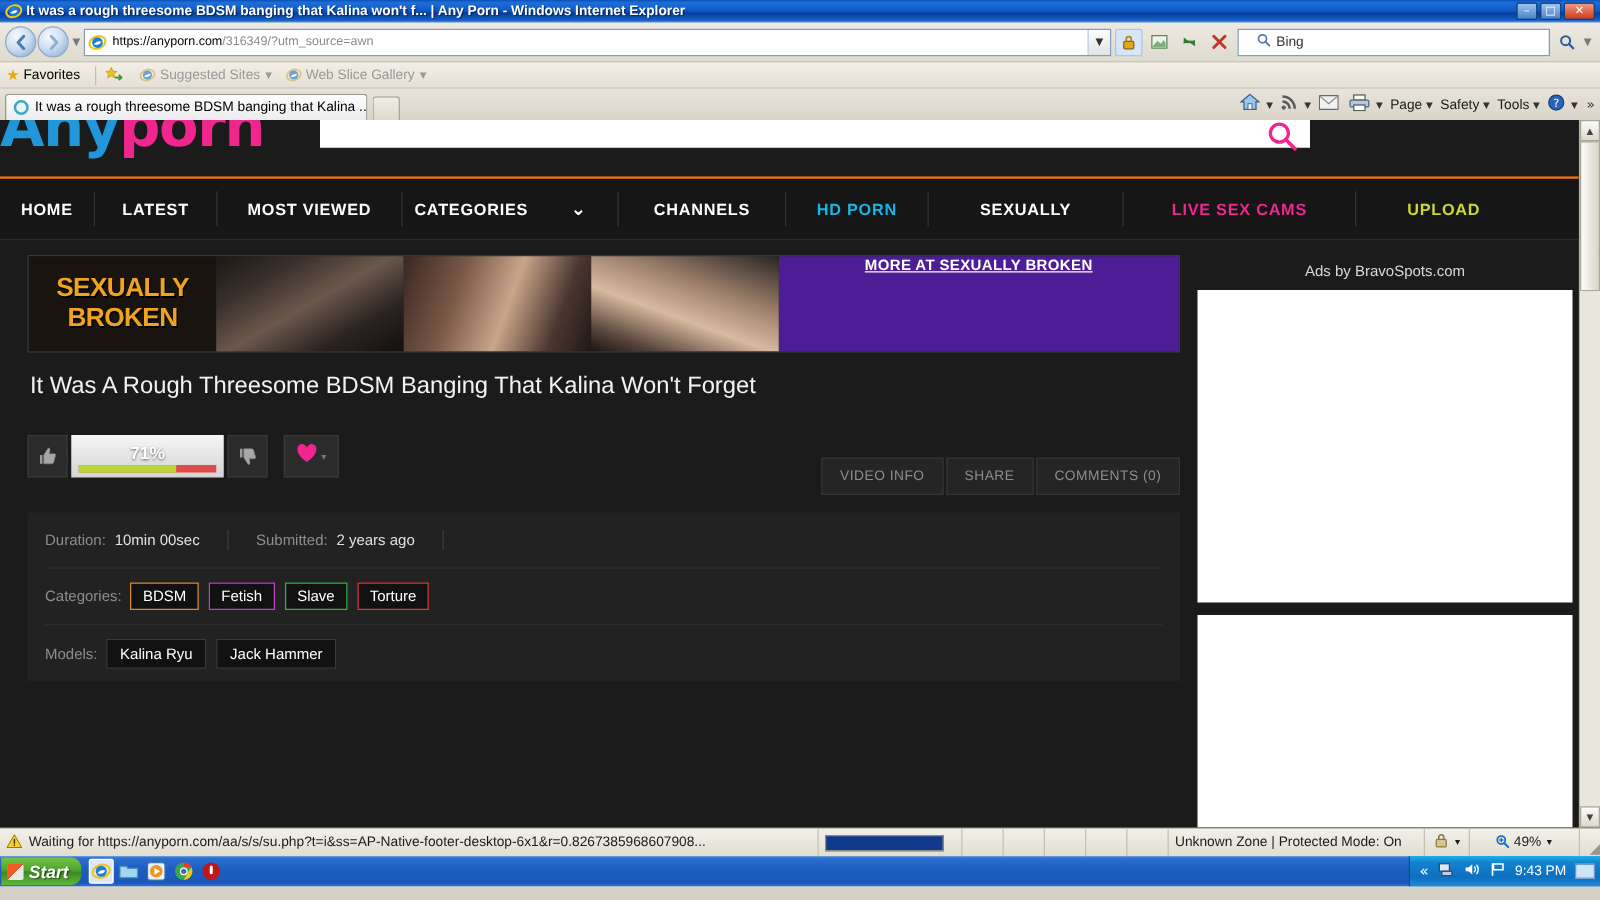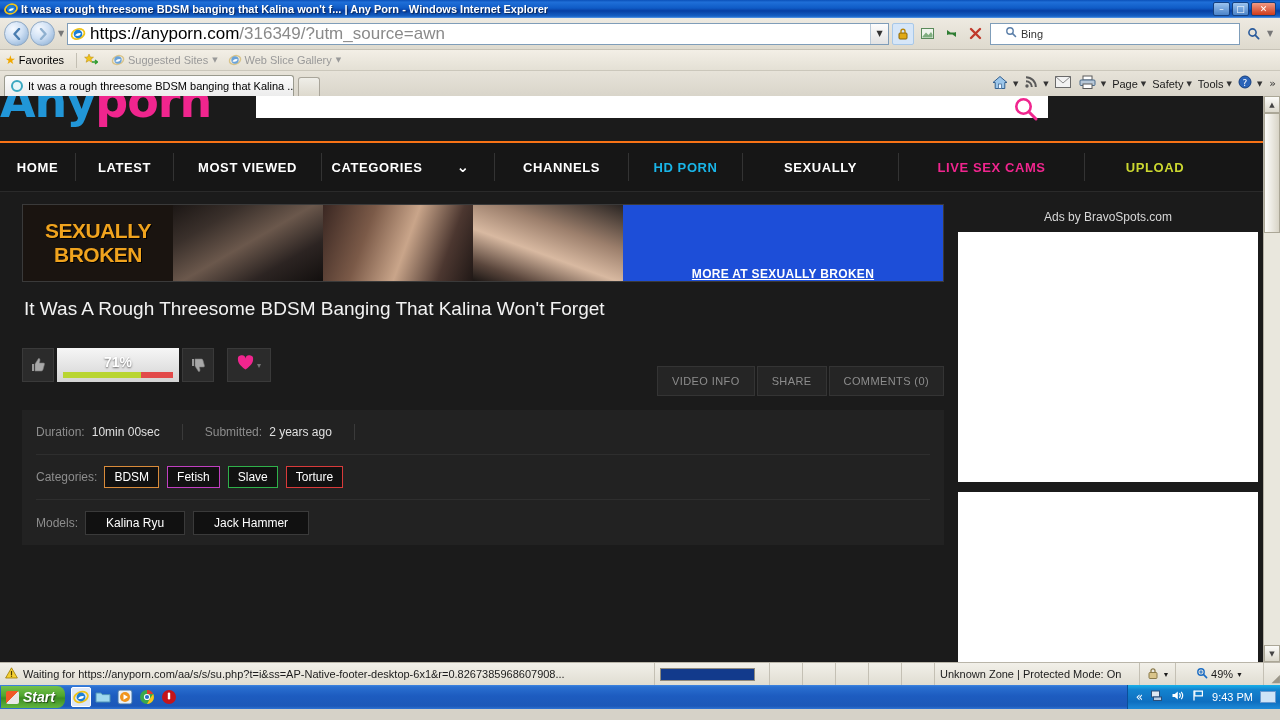--- a/index.html
+++ b/index.html
@@ -63,21 +63,21 @@
   #addrbox {
     flex: 1 1 auto; height: 22px; margin-right: 3px;
     background: #fff; border: 1px solid #7f9db9;
     display: flex; align-items: center;
     position: relative;
   }
   #addrbox .ie-mini {
     width: 16px; height: 16px; margin: 0 4px 0 2px; flex: 0 0 auto;
   }
   #addrbox .url {
-    font-size: 17px; color: #000; white-space: nowrap;
+    font-size: 10px; color: #000; white-space: nowrap;
     font-family: "Liberation Sans", sans-serif;
   }
   #addrbox .url .dim { color: #8a8a8a; }
   #addrbox .addr-caret {
     position: absolute; right: 0; top: 0; width: 18px; height: 20px;
     background: linear-gradient(to bottom,#fdfdfd,#e3e3e3);
     border-left: 1px solid #b9c9d8;
     display: flex; align-items: center; justify-content: center;
     font-size: 8px; color: #333; font-family: "DejaVu Sans", sans-serif;
   }
@@ -235,22 +235,22 @@
   }
   .bslot.logo span {
     color: #f0a31e; font-size: 21px; font-weight: bold; line-height: 24px;
     font-family: "Liberation Sans", sans-serif;
     text-shadow: 1px 1px 0 #000; letter-spacing: -.5px;
   }
   .bslot.p1 { background: linear-gradient(150deg,#1c1715 0%,#3a302b 25%,#6b584c 50%,#2c2422 75%,#120f0e 100%); }
   .bslot.p2 { background: linear-gradient(110deg,#3a2722 0%,#7b5a48 30%,#c9a58a 55%,#4c3730 80%,#201816 100%); }
   .bslot.p3 { background: linear-gradient(200deg,#2a2523 0%,#9c7f6c 35%,#d8b9a1 60%,#5a463c 85%,#1b1614 100%); }
   #bannerlink {
-    flex: 1 1 auto; display: flex; align-items: flex-end; justify-content: center;
-    background: #1d4ed8;
+    flex: 1 1 auto; display: flex; align-items: flex-start; justify-content: center;
+    background: #4c1d95;
   }
   #bannerlink a {
     color: #fff; font-size: 12px; font-weight: bold; letter-spacing: .3px;
     text-decoration: underline; font-family: "Liberation Sans", sans-serif;
   }
 
   
   #vidtitle {
     color: #f2f2f2; font-size: 19px; margin: 16px 0 0 2px;
     font-family: "Liberation Sans", sans-serif;
@@ -308,21 +308,21 @@
     border: 1px solid #666; color: #fff; font-size: 12px;
     padding: 3px 9px; margin-right: 8px; background: #111;
     font-family: "Liberation Sans", sans-serif;
   }
   .tag.t-bdsm   { border-color: #d98b3a; }
   .tag.t-fetish { border-color: #c13fc1; }
   .tag.t-slave  { border-color: #2fb14a; }
   .tag.t-torture{ border-color: #d83a3a; }
   .model {
     background: #111; border: 1px solid #3a3a3a; color: #fff;
-    font-size: 12px; padding: 4px 20px; margin-right: 8px;
+    font-size: 12px; padding: 4px 10px; margin-right: 8px;
   }
 
   
   #adslabel { color: #d8d8d8; font-size: 12px; text-align: center; padding: 6px 0 8px; }
   .adbox { width: 300px; background: #fff; }
   #ad1 { height: 250px; }
   #ad2 { height: 175px; margin-top: 10px; }
 
   
   #watermark {

